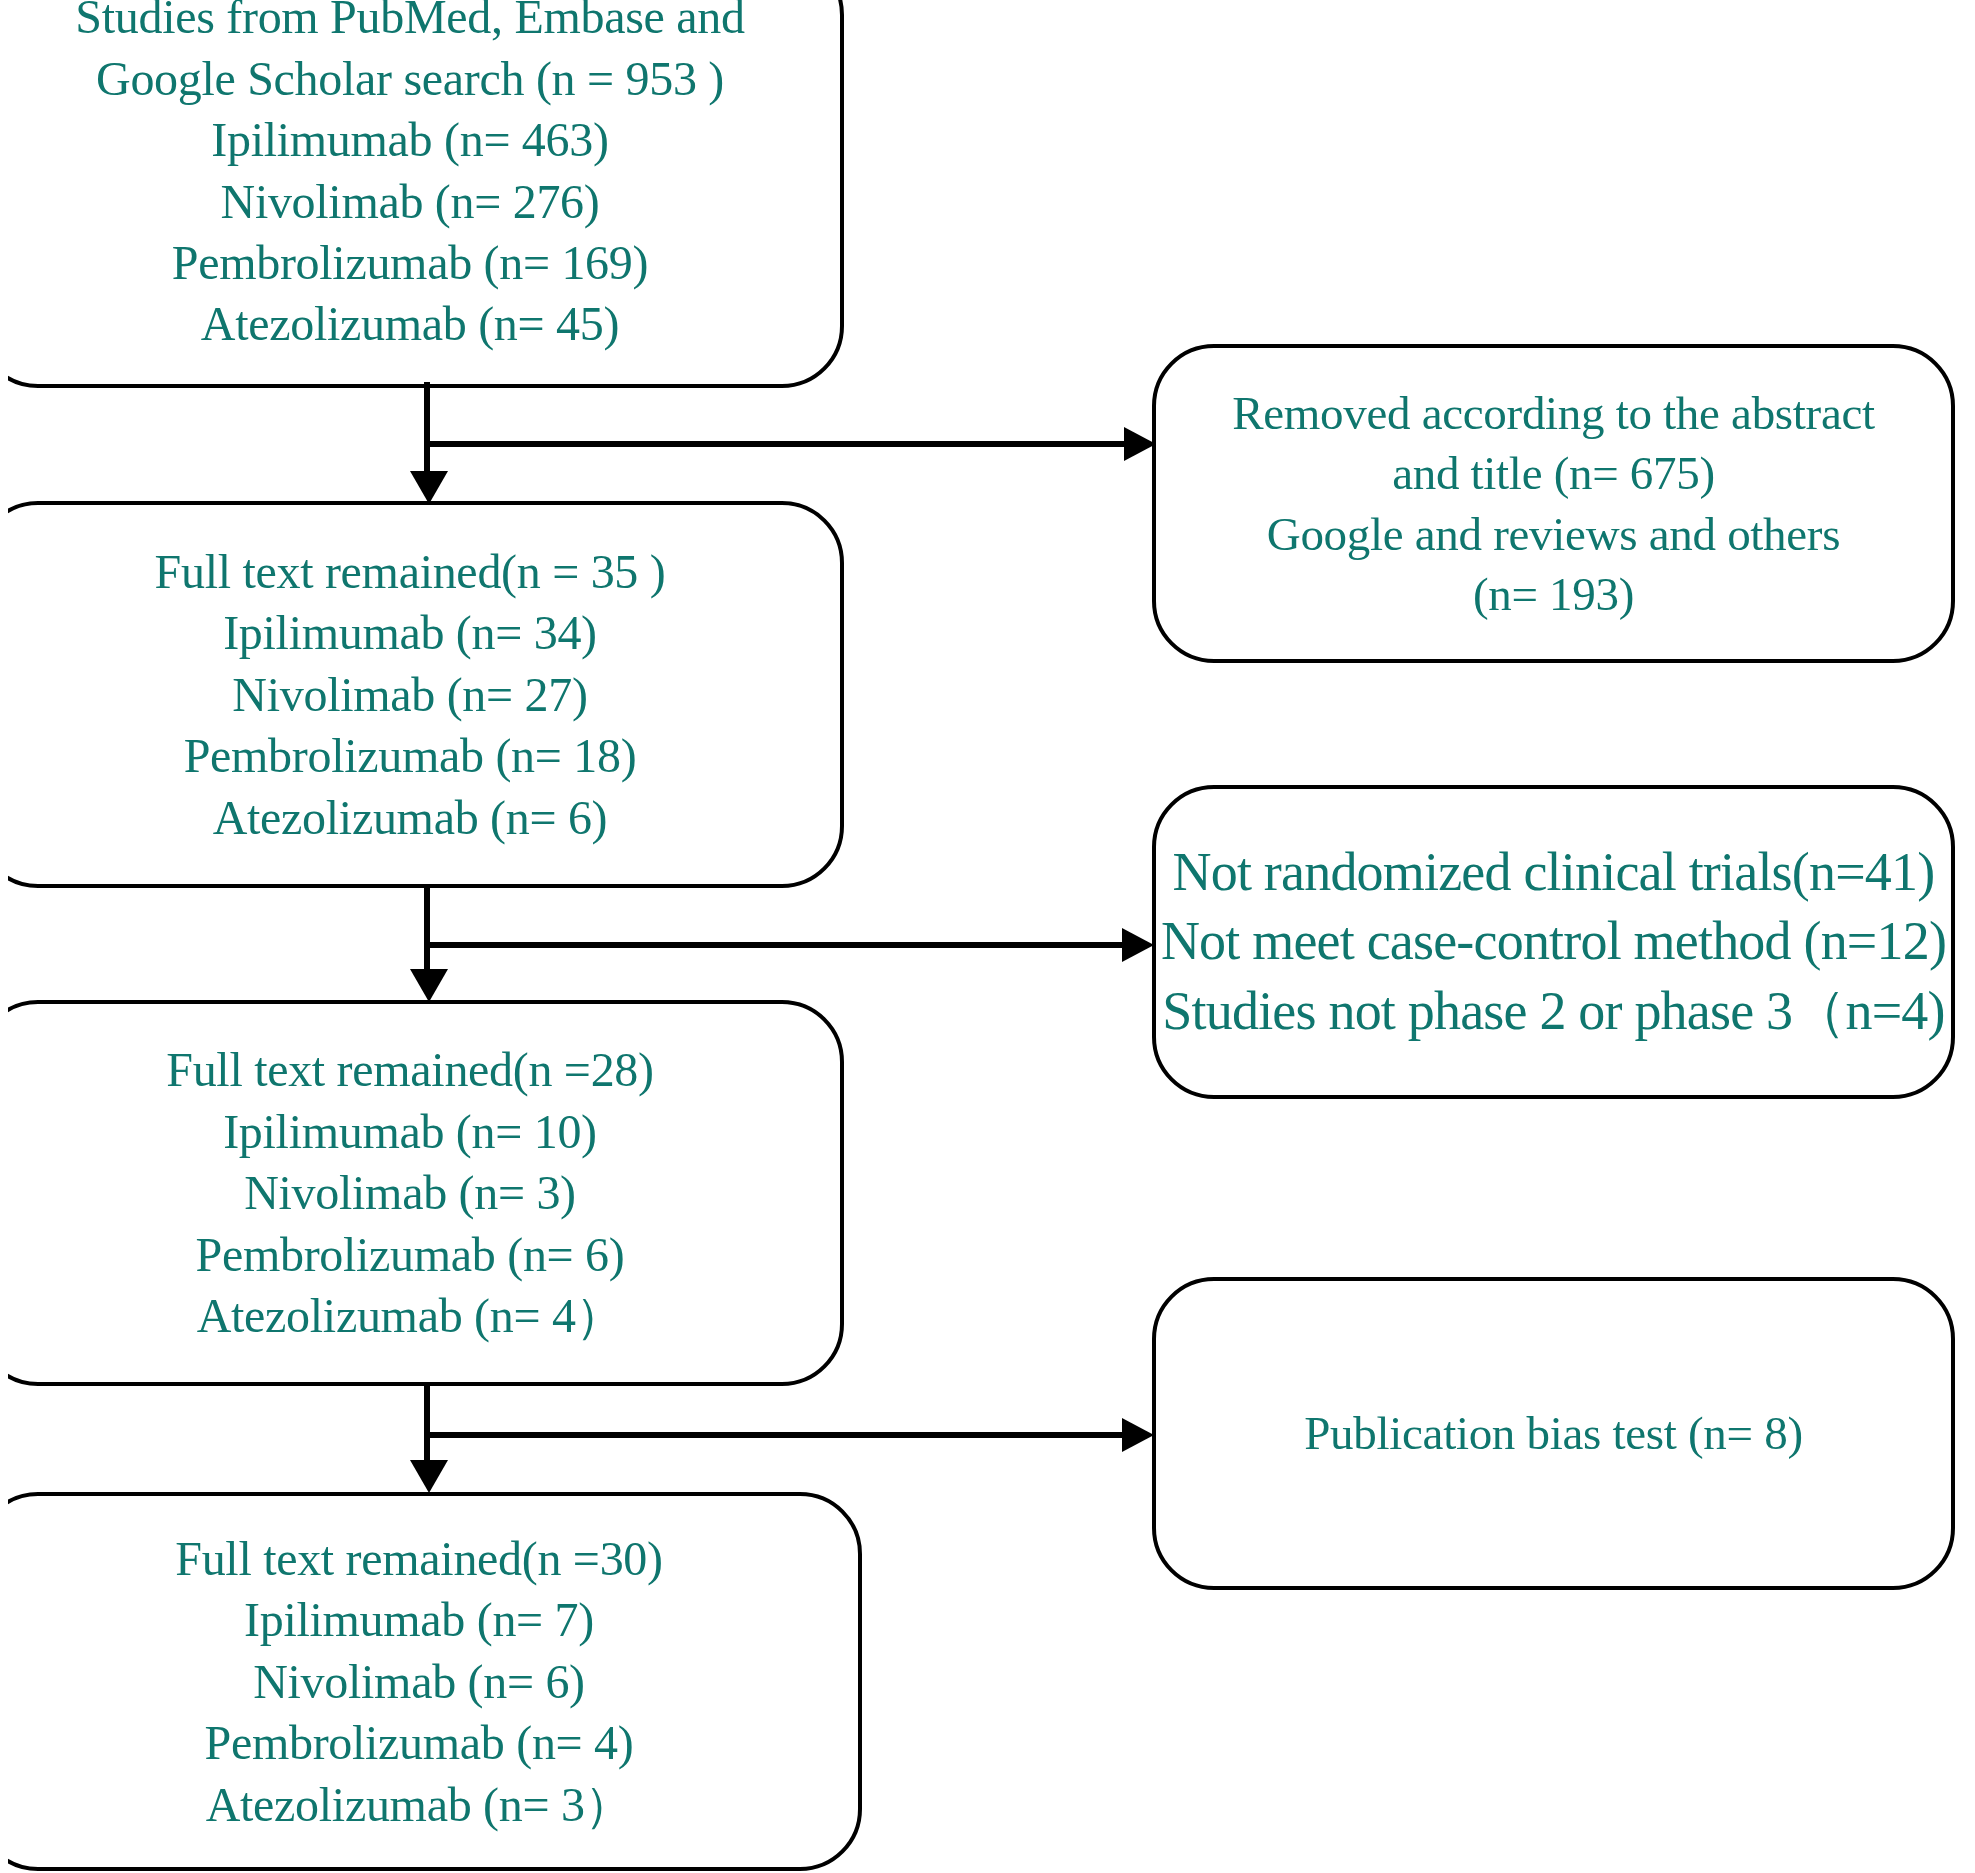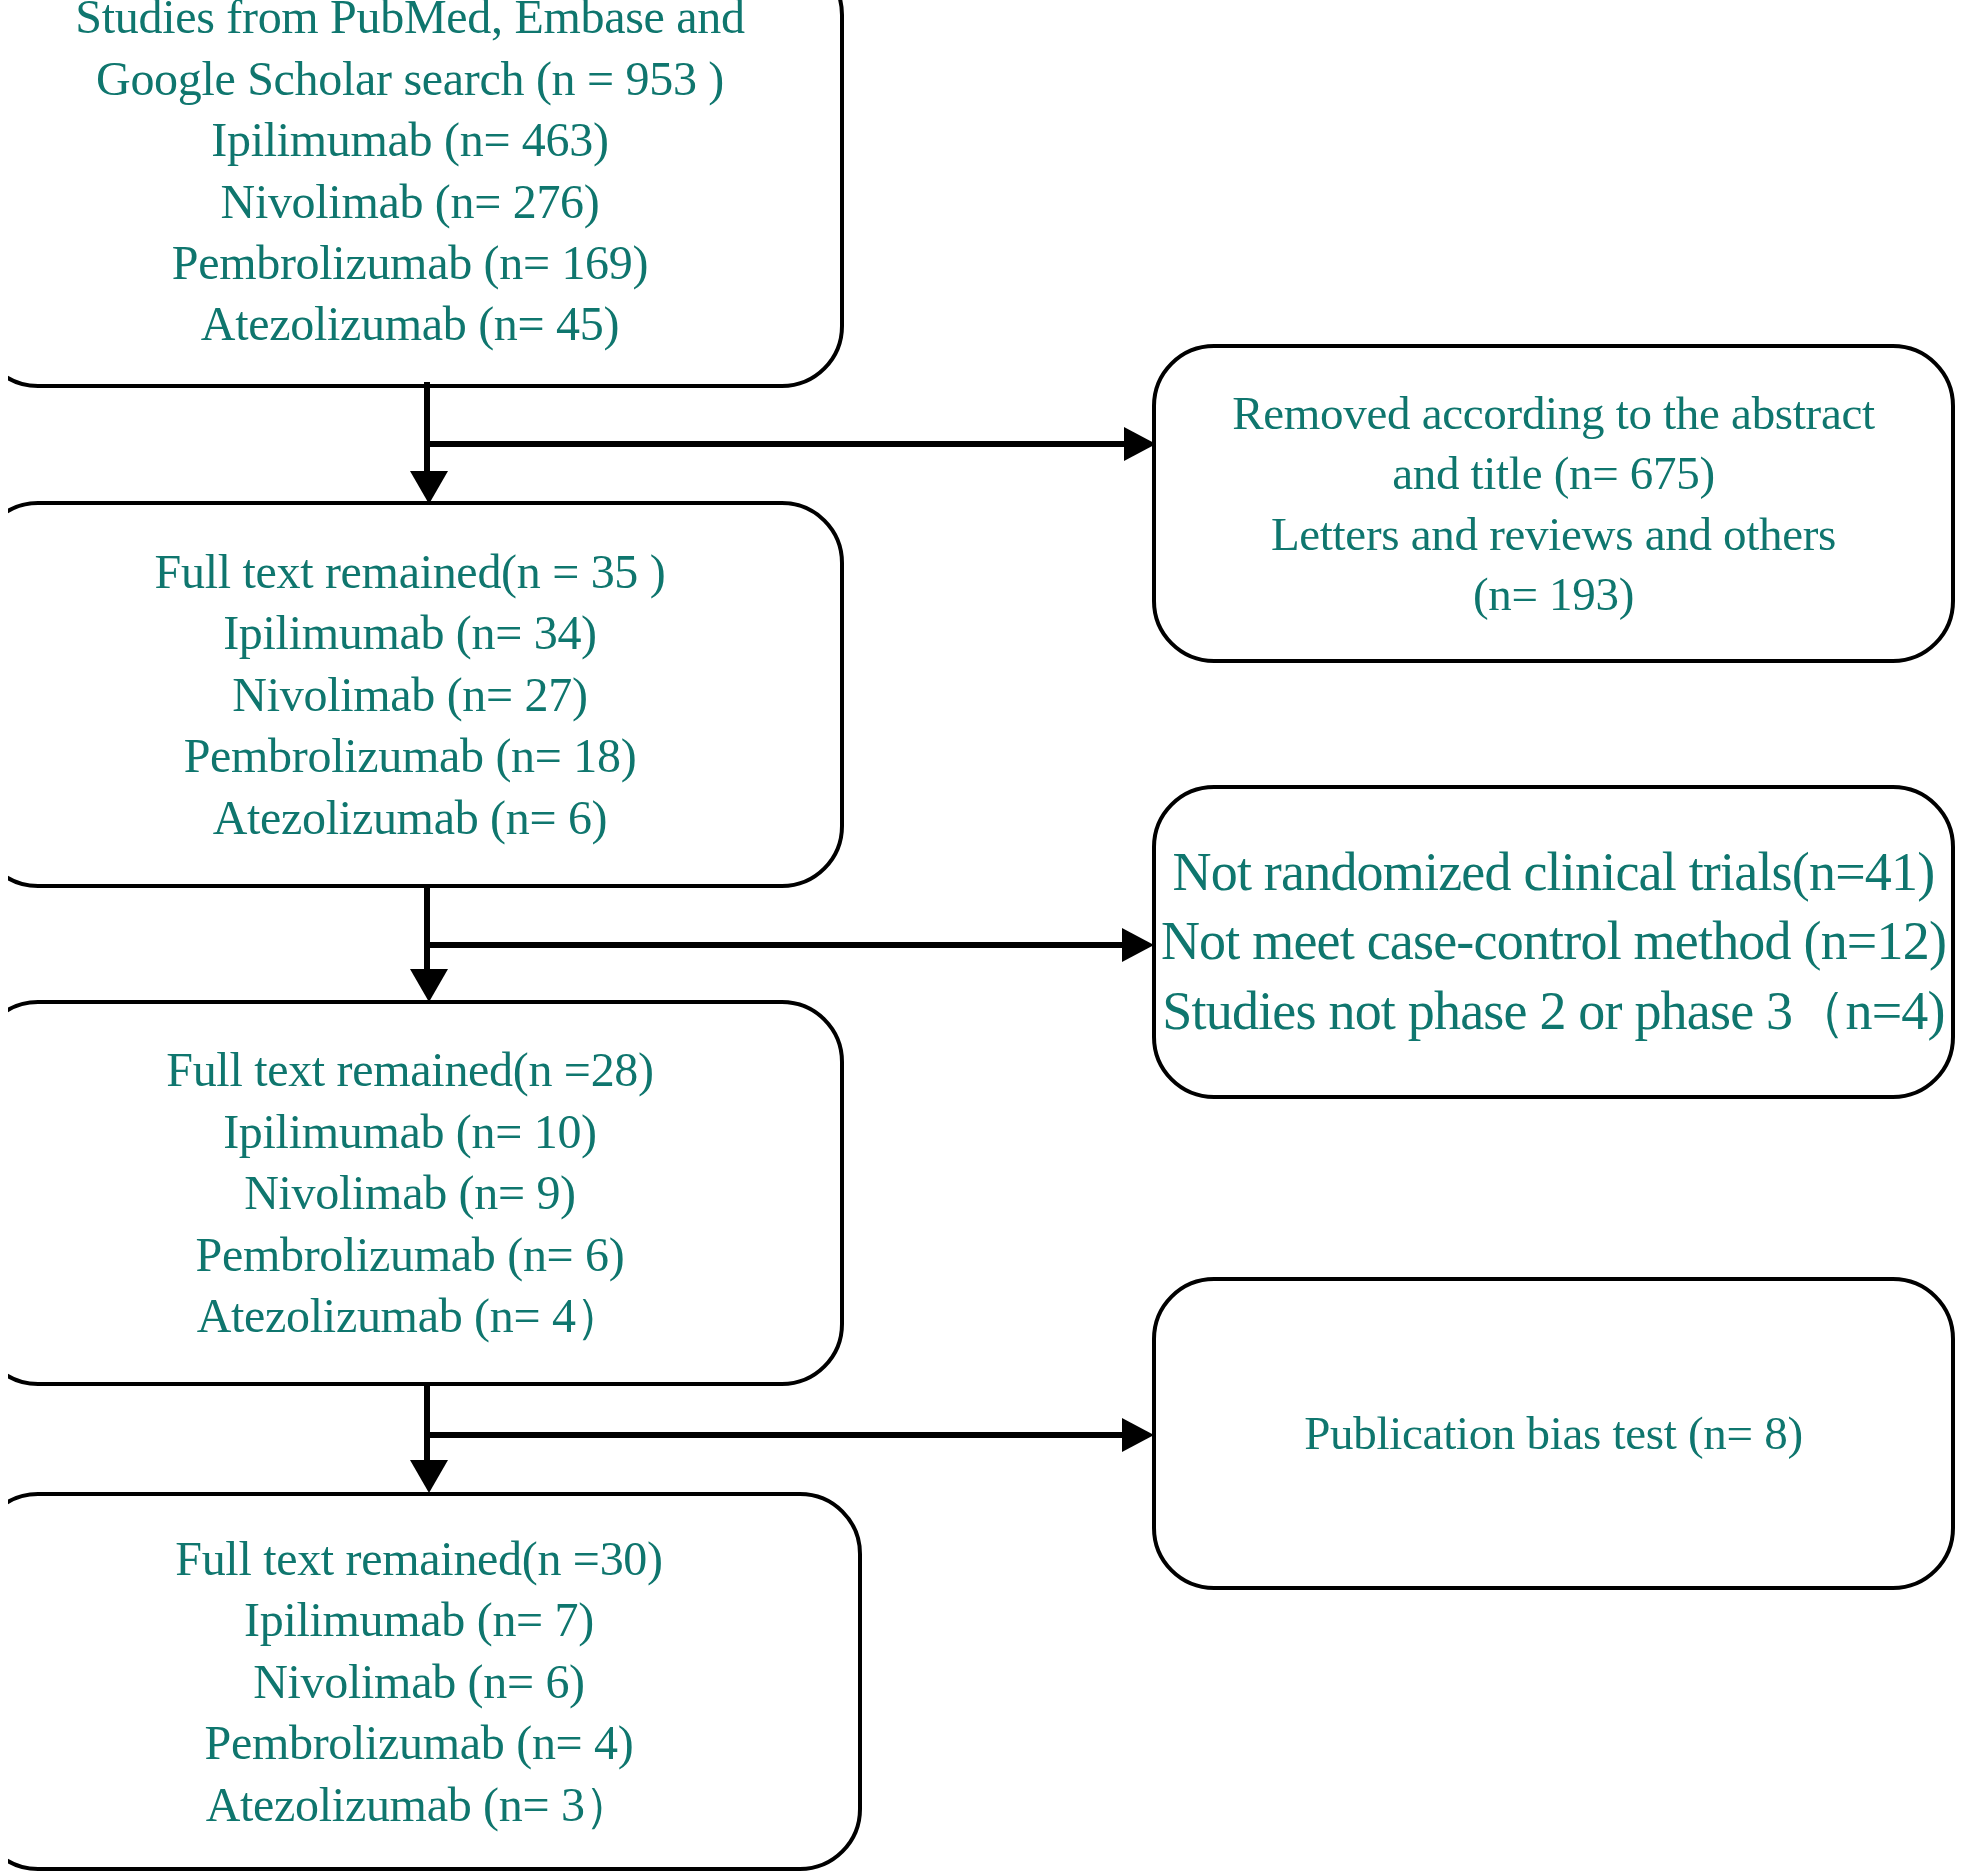--- a/index.html
+++ b/index.html
@@ -120,37 +120,37 @@
     <span class="line">Full text remained(n = 35 )</span>
     <span class="line">Ipilimumab (n= 34)</span>
     <span class="line">Nivolimab (n= 27)</span>
     <span class="line">Pembrolizumab (n= 18)</span>
     <span class="line">Atezolizumab (n= 6)</span>
   </div>
 
   <div class="node" id="node-screen2">
     <span class="line">Full text remained(n =28)</span>
     <span class="line">Ipilimumab (n= 10)</span>
-    <span class="line">Nivolimab (n= 9)</span>
+    <span class="line">Nivolimab (n= 3)</span>
     <span class="line">Pembrolizumab (n= 6)</span>
     <span class="line">Atezolizumab (n= 4）</span>
   </div>
 
   <div class="node" id="node-included">
     <span class="line">Full text remained(n =30)</span>
     <span class="line">Ipilimumab (n= 7)</span>
     <span class="line">Nivolimab (n= 6)</span>
     <span class="line">Pembrolizumab (n= 4)</span>
     <span class="line">Atezolizumab (n= 3）</span>
   </div>
 
   <div class="node" id="node-excl1">
     <span class="line">Removed according to the abstract</span>
     <span class="line">and title  (n= 675)</span>
-    <span class="line">Letters and reviews and others</span>
+    <span class="line">Google and reviews and others</span>
     <span class="line">(n= 193)</span>
   </div>
 
   <div class="node" id="node-excl2">
     <span class="line">Not randomized clinical trials(n=41)</span>
     <span class="line">Not meet case-control method (n=12)</span>
     <span class="line">Studies not phase 2 or phase 3（n=4)</span>
   </div>
 
   <div class="node" id="node-excl3">

